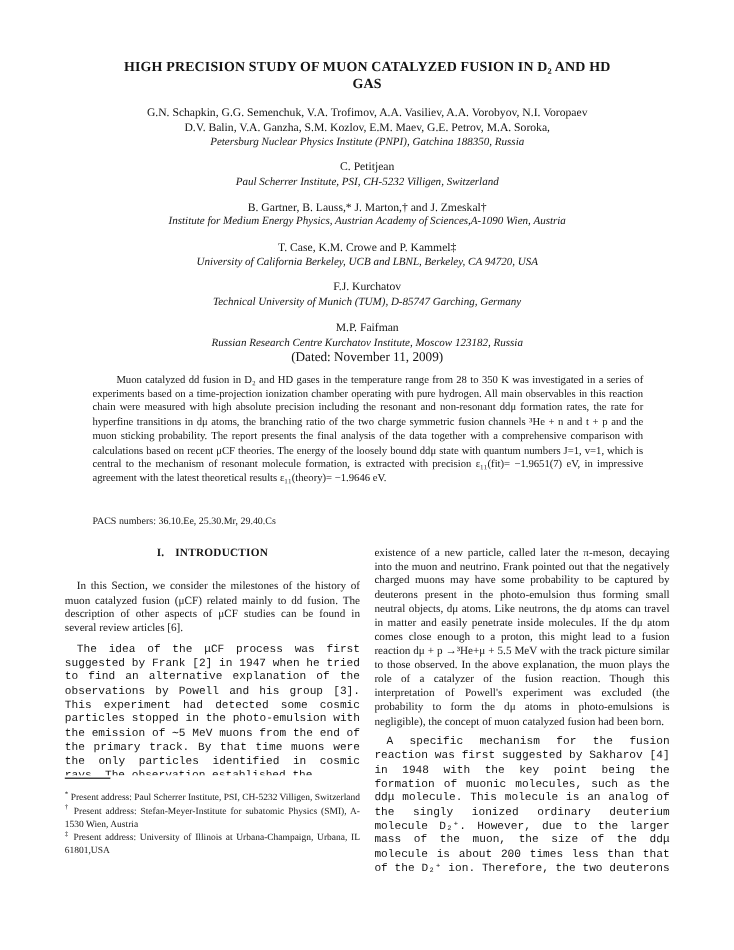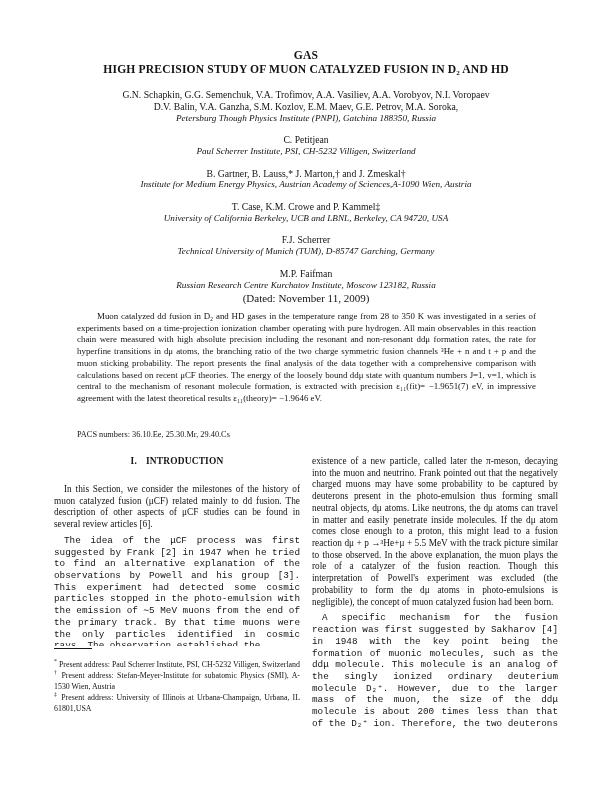--- a/index.html
+++ b/index.html
@@ -56,47 +56,47 @@
   .fn { font-size: 7.9px; line-height: 10.9px; text-align: justify; }
   .fn sup { font-size: 5.8px; line-height: 0; }
 </style>
 </head>
 <body>
 
 <div class="page">
 
   <header class="head">
     <h1 class="title">
+      <div>HIGH PRECISION STUDY OF MUON CATALYZED FUSION IN D₂ AND HD</div>
       <div>GAS</div>
-      <div>HIGH PRECISION STUDY OF MUON CATALYZED FUSION IN D₂ AND HD</div>
     </h1>
 
     <div class="agroup first">
       <div class="names">G.N. Schapkin, G.G. Semenchuk, V.A. Trofimov, A.A. Vasiliev, A.A. Vorobyov, N.I. Voropaev</div>
       <div class="names">D.V. Balin, V.A. Ganzha, S.M. Kozlov, E.M. Maev, G.E. Petrov, M.A. Soroka,</div>
-      <div class="affil">Petersburg Though Physics Institute (PNPI), Gatchina 188350, Russia</div>
+      <div class="affil">Petersburg Nuclear Physics Institute (PNPI), Gatchina 188350, Russia</div>
     </div>
 
     <div class="agroup">
       <div class="names">C. Petitjean</div>
       <div class="affil">Paul Scherrer Institute, PSI, CH-5232 Villigen, Switzerland</div>
     </div>
 
     <div class="agroup">
       <div class="names">B. Gartner, B. Lauss,* J. Marton,† and J. Zmeskal†</div>
       <div class="affil">Institute for Medium Energy Physics, Austrian Academy of Sciences,A-1090 Wien, Austria</div>
     </div>
 
     <div class="agroup">
       <div class="names">T. Case, K.M. Crowe and P. Kammel‡</div>
       <div class="affil">University of California Berkeley, UCB and LBNL, Berkeley, CA 94720, USA</div>
     </div>
 
     <div class="agroup">
-      <div class="names">F.J. Scherrer</div>
+      <div class="names">F.J. Kurchatov</div>
       <div class="affil">Technical University of Munich (TUM), D-85747 Garching, Germany</div>
     </div>
 
     <div class="agroup">
       <div class="names">M.P. Faifman</div>
       <div class="affil">Russian Research Centre Kurchatov Institute, Moscow 123182, Russia</div>
       <div class="dated">(Dated: November 11, 2009)</div>
     </div>
   </header>
 

